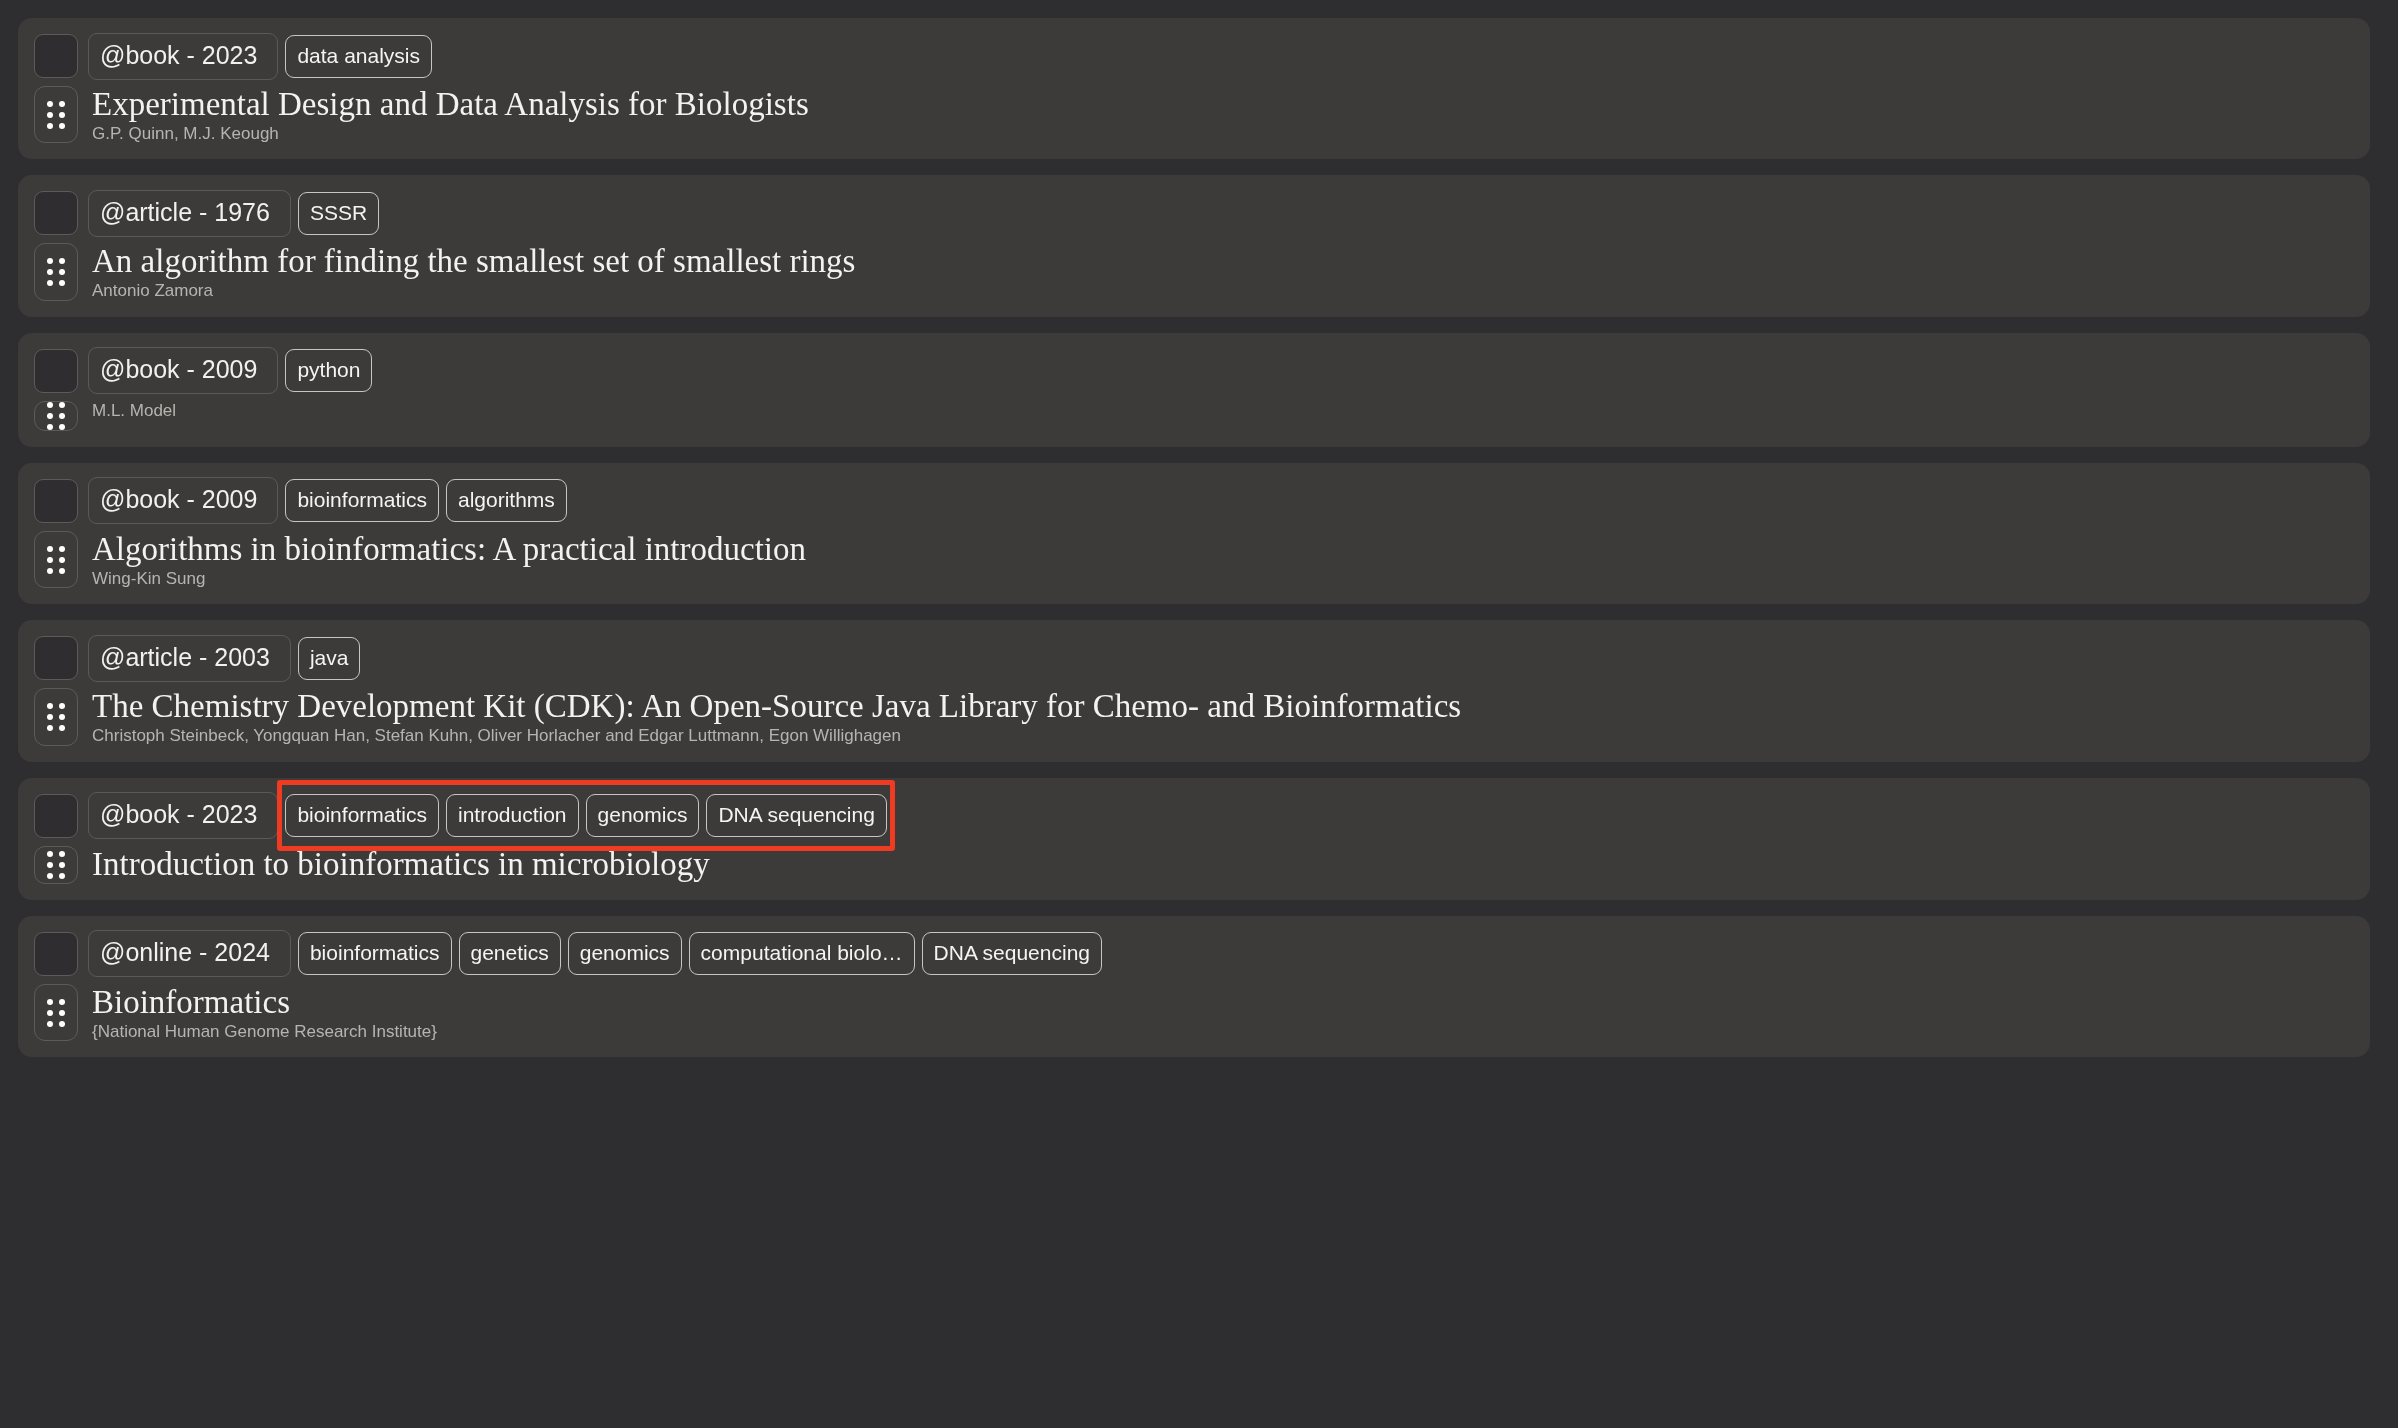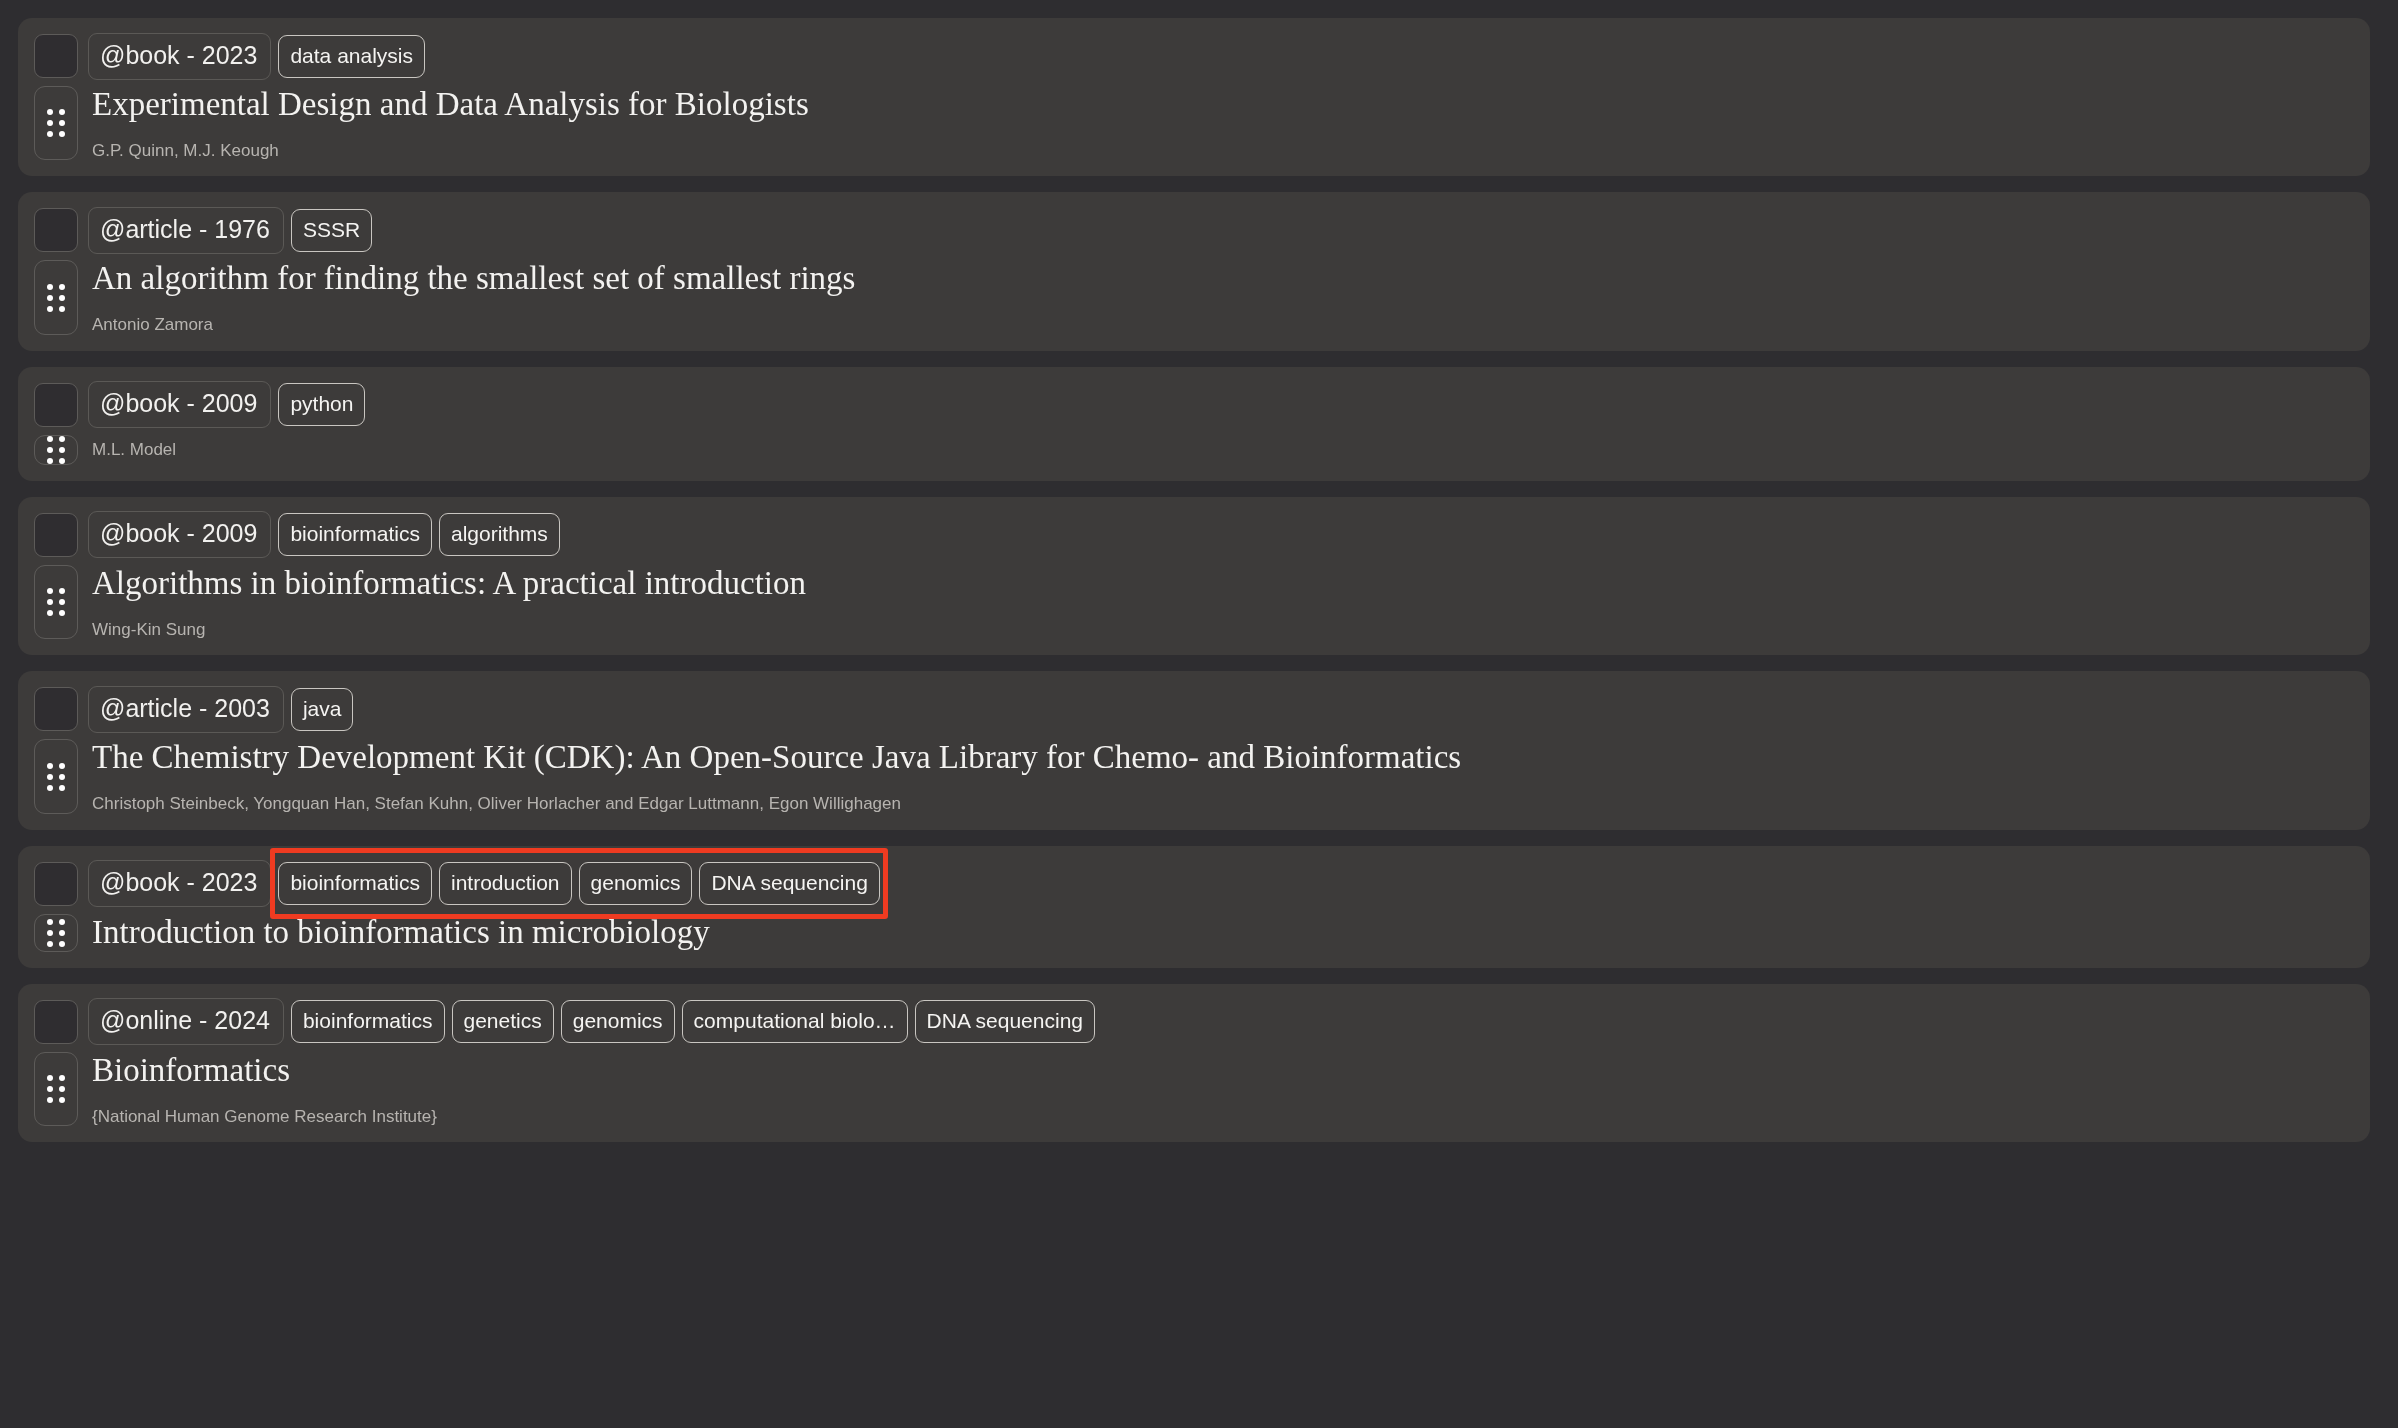--- a/index.html
+++ b/index.html
@@ -53,21 +53,21 @@
     position: relative;
     padding: 3px 0;
   }
 
   .type-badge {
     border: 1.5px solid #5b5956;
     border-radius: 9px;
     color: #f2f1ef;
     font-size: 25px;
     line-height: 1;
-    padding: 9px 13px 11px 11px;
+    padding: 9px 20px 11px 11px;
     white-space: nowrap;
     background: transparent;
   }
 
   .tag-chip {
     border: 1.5px solid #c9c6c1;
     border-radius: 9px;
     color: #f5f4f2;
     font-size: 21px;
     line-height: 1;
@@ -120,22 +120,22 @@
     display: block;
     width: 6px;
     height: 6px;
     border-radius: 50%;
     background: #ffffff;
   }
 
   .entry-text {
     display: flex;
     flex-direction: column;
-    justify-content: center;
-    gap: 17px;
+    justify-content: space-between;
+    gap: 0;
     padding-left: 4px;
   }
 
   .entry-title {
     font-family: "Liberation Serif", serif;
     font-size: 33px;
     line-height: 1.15;
     color: #f3f2f0;
     white-space: nowrap;
   }

